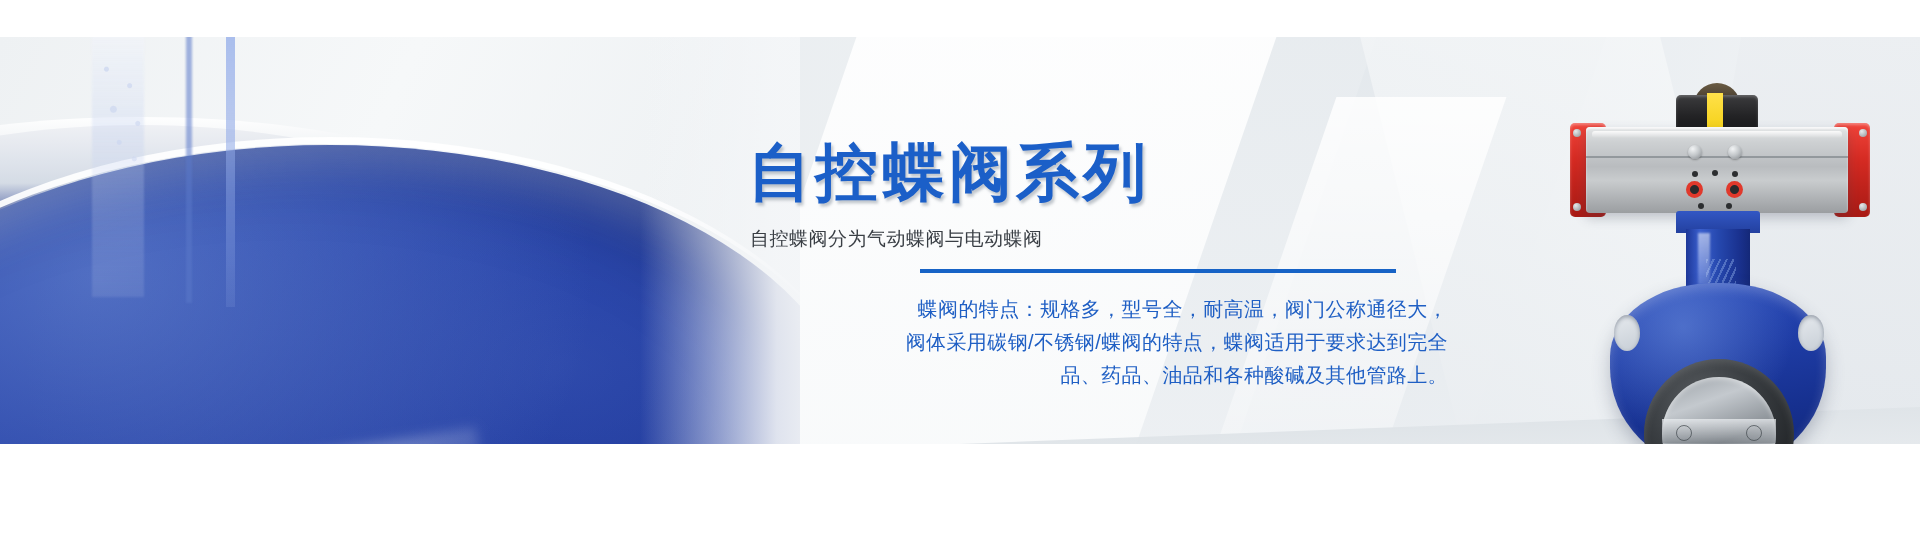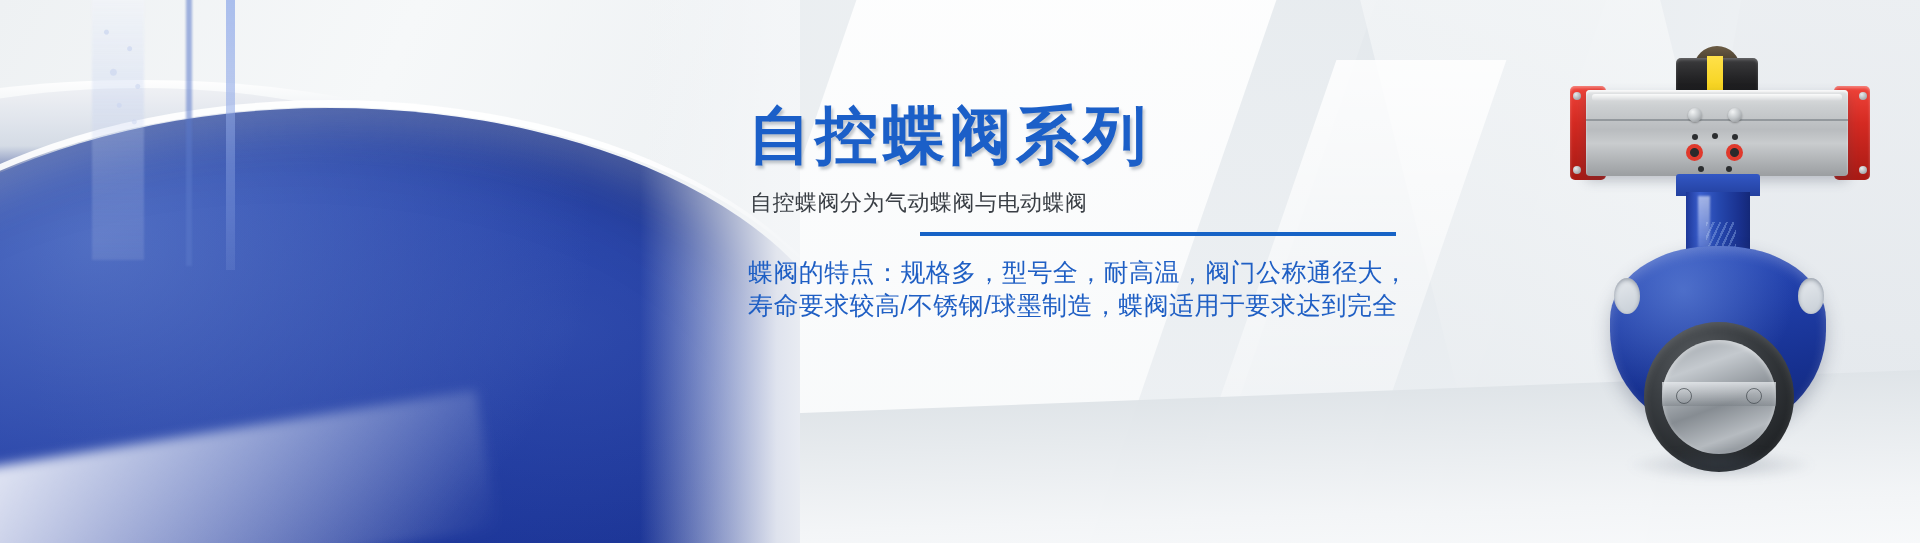--- a/index.html
+++ b/index.html
@@ -3,22 +3,23 @@
 <meta charset="utf-8">
 <title>Banner</title>
 <style>
   html,body{margin:0;padding:0;}
   body{
     width:1920px;height:543px;overflow:hidden;
     font-family:"Liberation Sans","DejaVu Sans",sans-serif;
     background:#ffffff;
   }
   .banner{
-    position:relative;width:1920px;height:543px;overflow:hidden;
+    position:relative;width:1920px;height:407px;overflow:hidden;
     background:linear-gradient(100deg,#f2f4f6 0%,#e9edf0 34%,#eef1f3 52%,#e4e9ed 70%,#f4f6f8 100%);
+    margin-top:37px;
   }
 
   
   .facet{position:absolute;pointer-events:none;}
   .facet-a{
     left:760px;top:-60px;width:520px;height:680px;
     background:linear-gradient(180deg,#ffffff 0%,#f7f9fa 100%);
     transform:skewX(-19deg);opacity:.92;
   }
   .facet-b{
@@ -129,30 +130,30 @@
   .copy{position:absolute;left:748px;top:0;width:700px;height:543px;}
   .headline{
     position:absolute;left:0;top:104px;
     font-size:63px;line-height:1;font-weight:bold;letter-spacing:4px;
     color:#1b5fc8;
     text-shadow:2px 3px 3px rgba(120,130,145,.45);
     white-space:nowrap;
   }
   .subhead{
     position:absolute;left:2px;top:192px;
-    font-size:22px;line-height:1;color:#3a3f45;letter-spacing:.5px;
+    font-size:19px;line-height:1;color:#3a3f45;letter-spacing:.5px;
     white-space:nowrap;
   }
   .rule{
     position:absolute;left:172px;top:232px;width:476px;height:4px;
     background:#1763c6;
   }
   .body-copy{
     position:absolute;left:0;top:256px;width:700px;
-    font-size:25px;line-height:33px;color:#1f5fc4;letter-spacing:.4px;
+    font-size:20px;line-height:33px;color:#1f5fc4;letter-spacing:.4px;text-align:right;
   }
   .body-copy p{margin:0;}
 
   
   .valve{position:absolute;left:1570px;top:46px;width:300px;height:470px;}
 
   
   .v-ind-dome{
     position:absolute;left:124px;top:0px;width:46px;height:22px;
     border-radius:50% 50% 0 0/100% 100% 0 0;
@@ -311,21 +312,22 @@
   <div class="copy">
 
     <div class="headline">自控蝶阀系列</div>
 
     <div class="subhead">自控蝶阀分为气动蝶阀与电动蝶阀</div>
 
     <div class="rule"></div>
 
     <div class="body-copy">
       <p>蝶阀的特点：规格多，型号全，耐高温，阀门公称通径大，</p>
-      <p>寿命要求较高/不锈钢/球墨制造，蝶阀适用于要求达到完全</p>
+      <p>阀体采用碳钢/不锈钢/蝶阀的特点，蝶阀适用于要求达到完全</p>
+      <p>品、药品、油品和各种酸碱及其他管路上。</p>
     </div>
   </div>
 
   <div class="valve">
 
     <div class="v-ind-dome"></div>
     <div class="v-ind"></div>
     <div class="v-ind-yellow"></div>
 
     <div class="v-cap v-cap-l">

